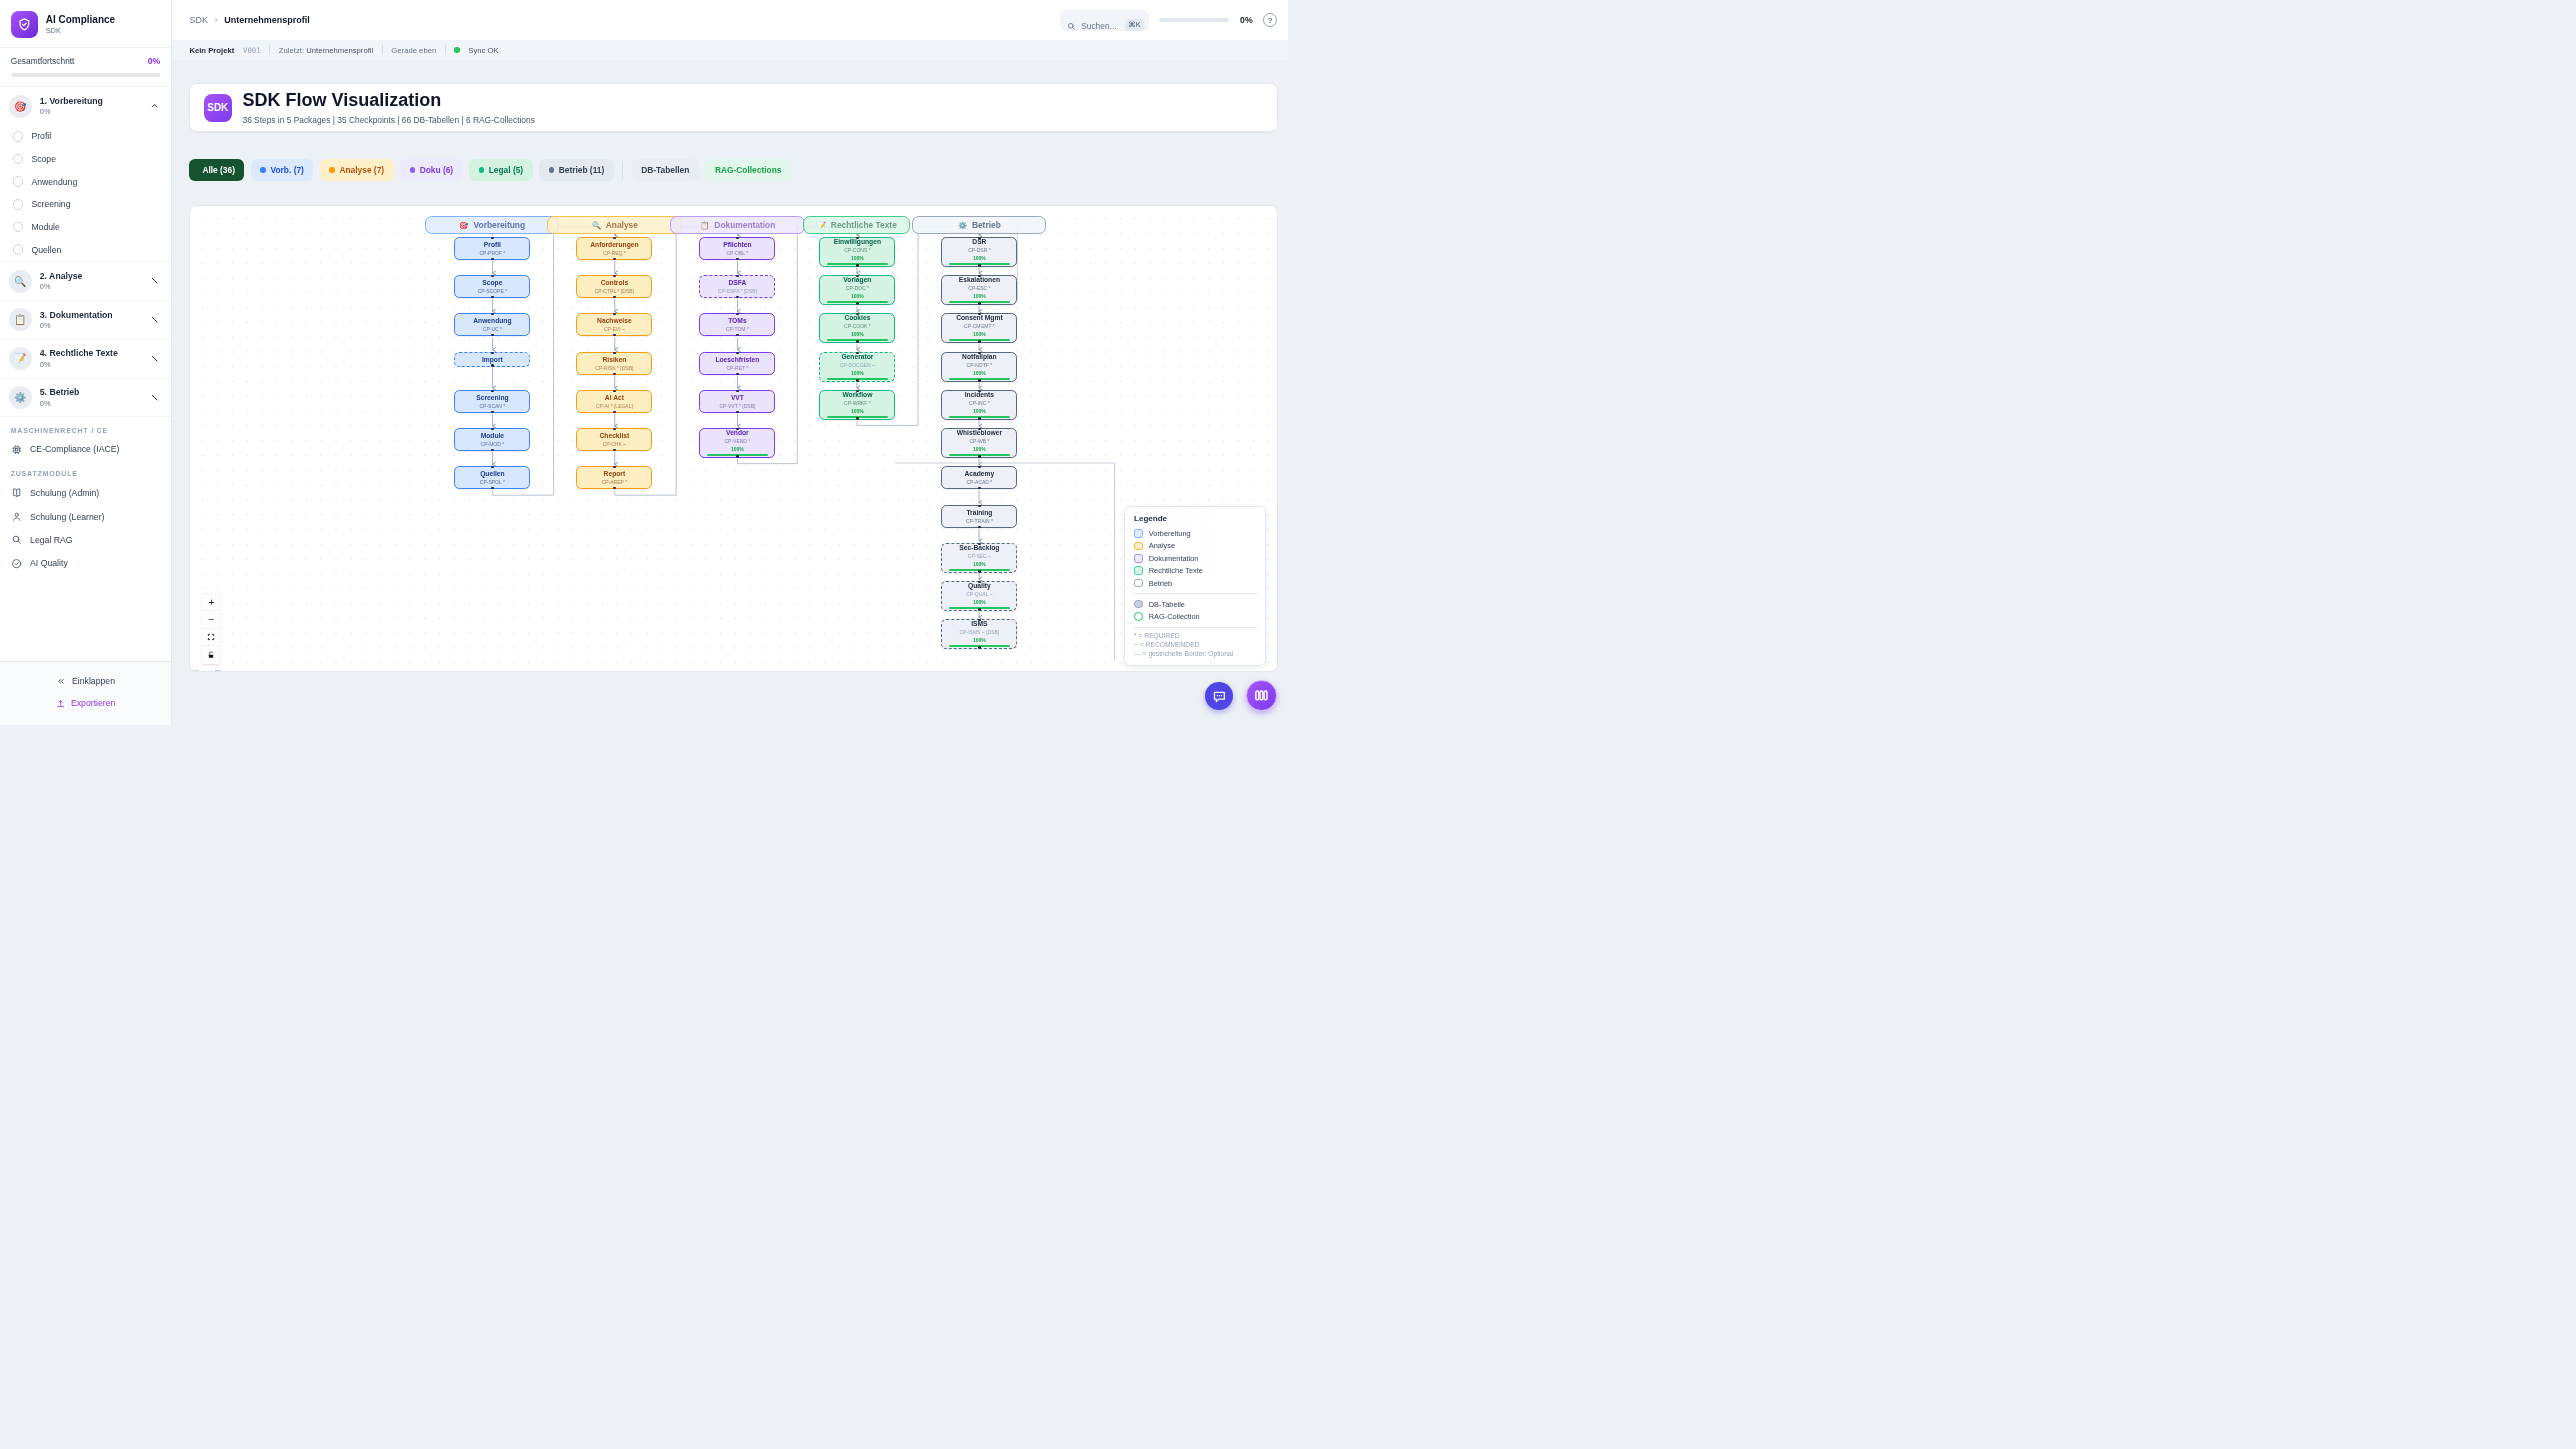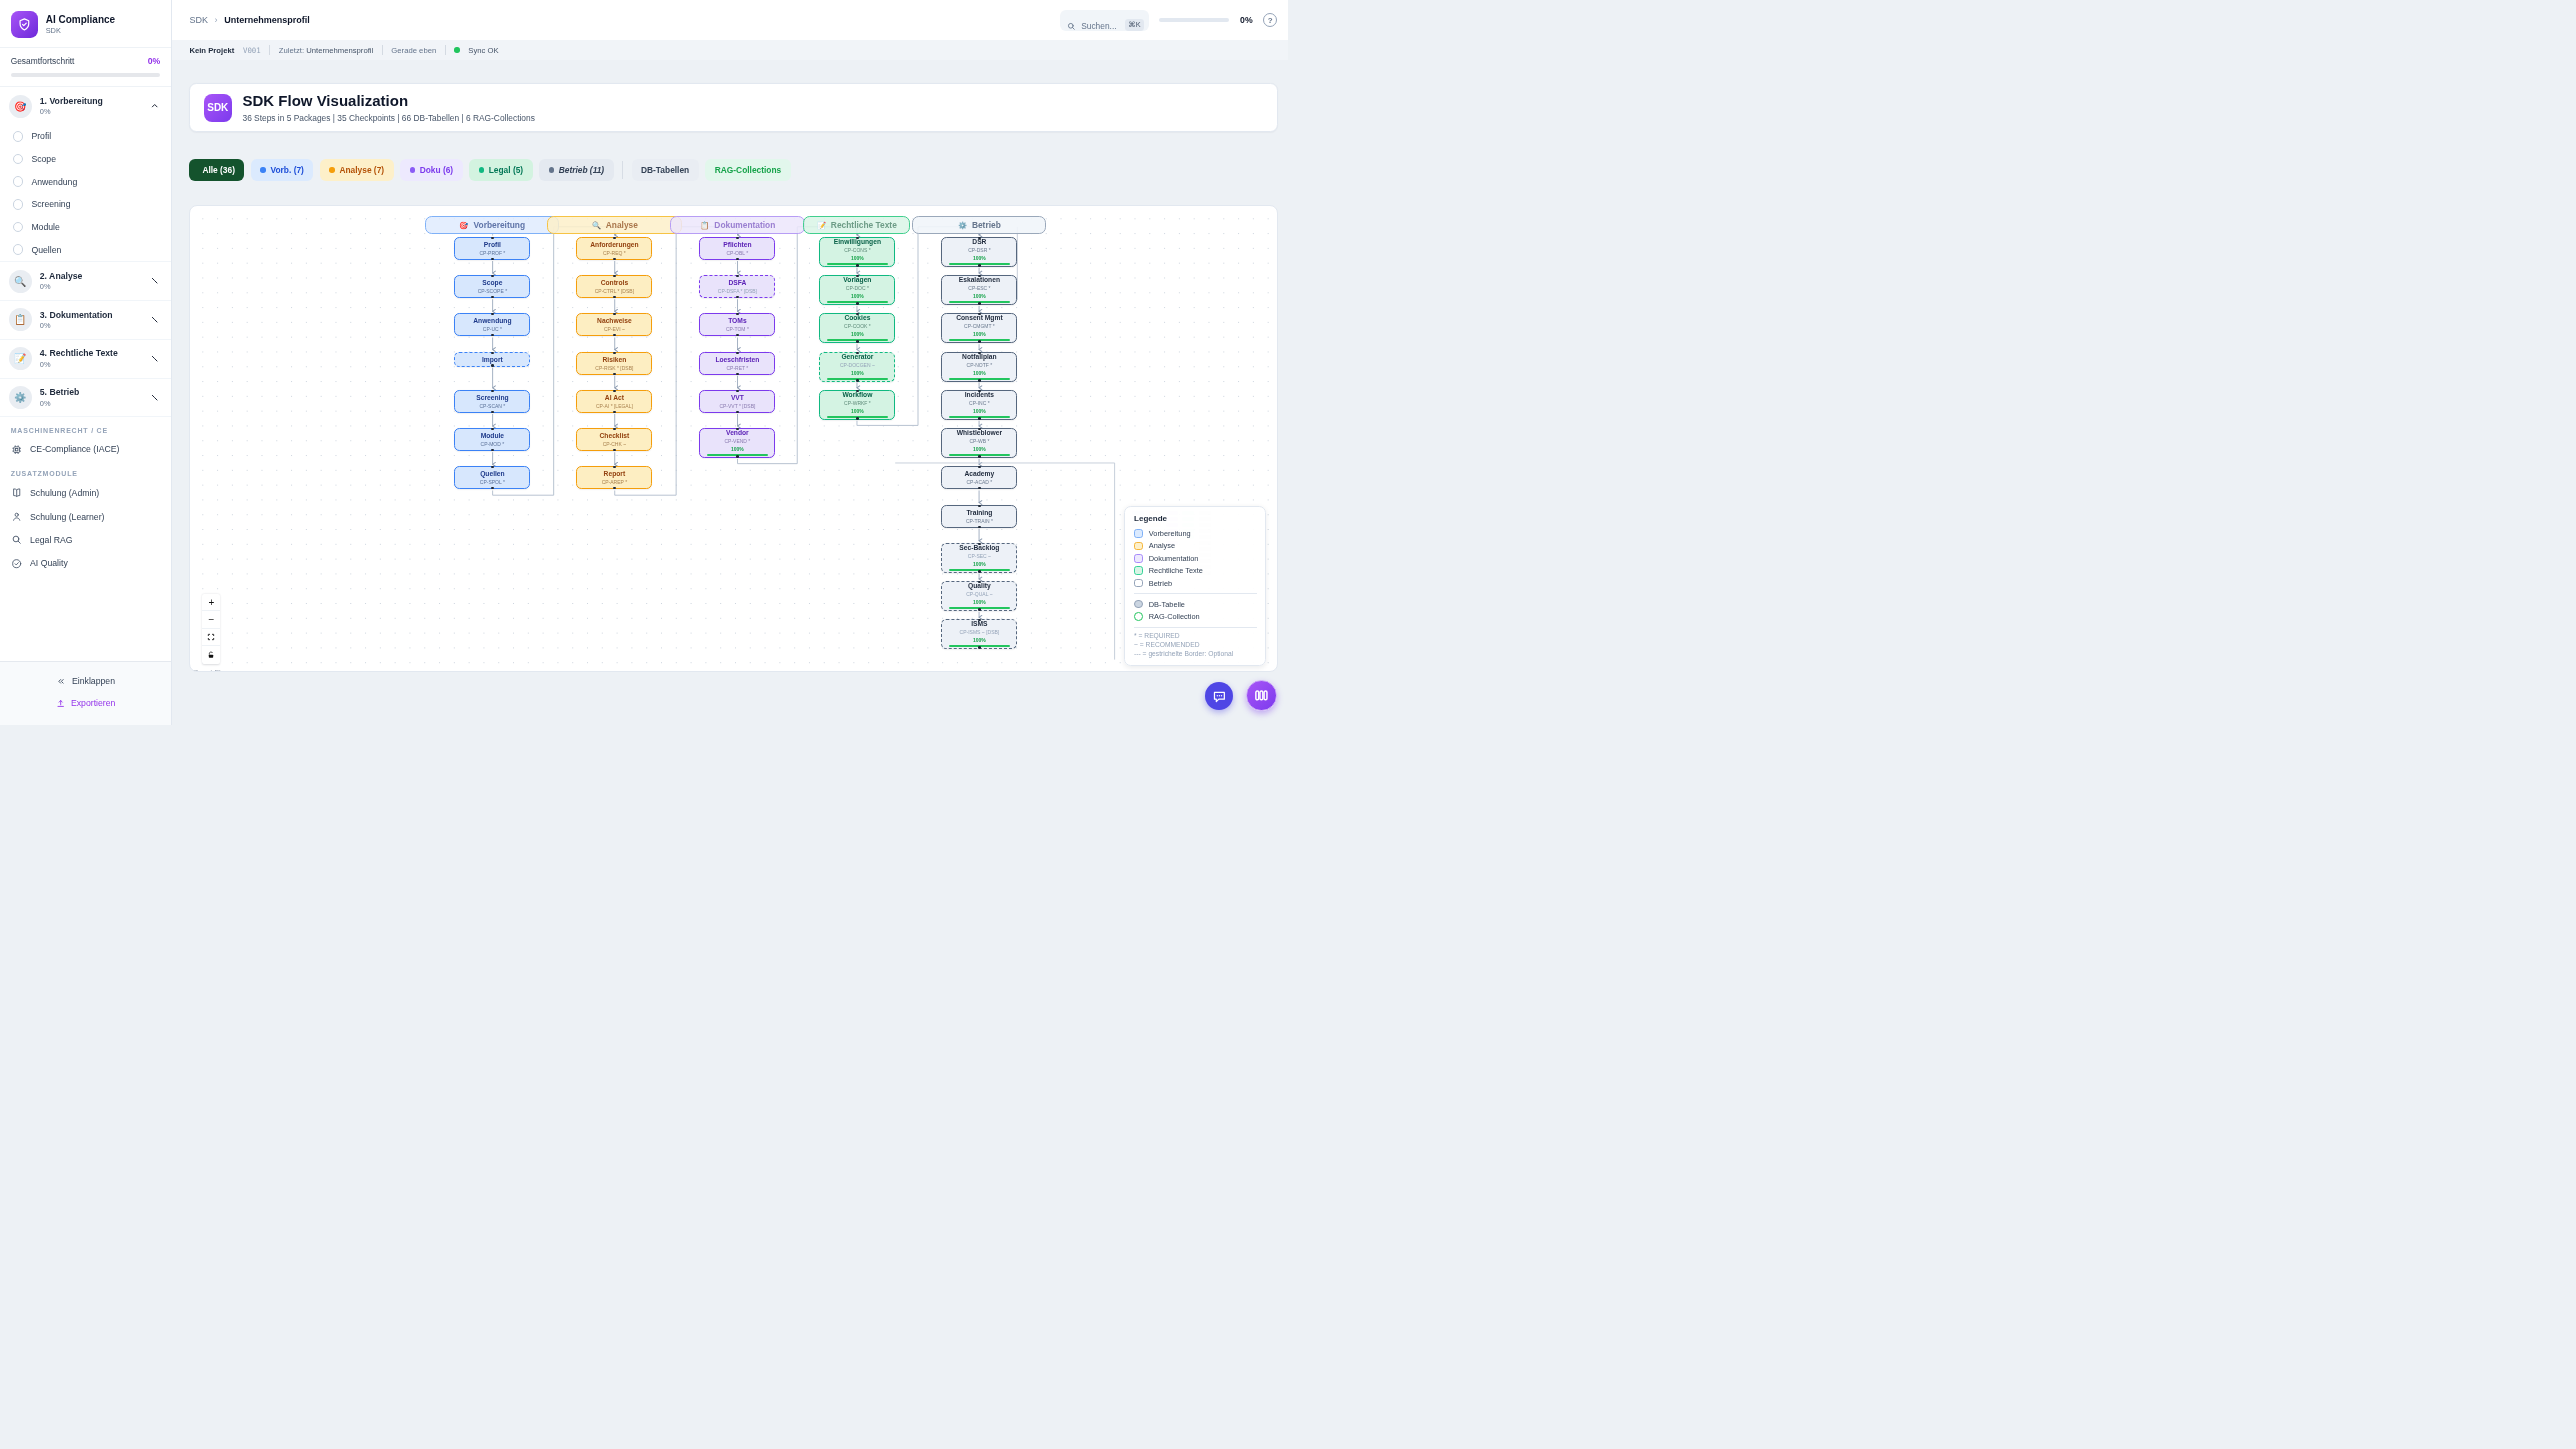--- a/index.html
+++ b/index.html
@@ -52,21 +52,21 @@
   .statusbar { position:absolute; left:0; top:40px; right:0; height:21px; background:#f1f4f8; border-bottom:0.7px solid #e5e9ef; display:flex; align-items:center; gap:8.7px; padding:0 17.4px; font-size:7.7px; color:#64748b; }
   .st-strong { color:#1e293b; font-weight:bold; }
   .st-ver { font-family:"DejaVu Sans Mono",monospace; color:#94a3b8; font-size:7.4px; }
   .st-div { width:0.7px; height:9.4px; background:#d4dae2; }
   .dot-green { width:5.4px; height:5.4px; border-radius:50%; background:#22c55e; }
 
   .content { position:absolute; left:0; top:60px; right:0; bottom:0; background:#edf1f5; }
 
   .sdkcard { position:absolute; left:17.4px; top:23px; width:1089px; height:49px; background:#fff; border:0.7px solid #e2e8f0; border-radius:7.4px; box-shadow:0 0.7px 1.3px rgba(15,23,42,.04); display:flex; align-items:center; gap:10.7px; padding:0 13.4px; }
   .sdk-badge { width:28px; height:28px; border-radius:8px; background:linear-gradient(135deg,#a855f7,#7c3aed); color:#fff; font-size:10px; font-weight:bold; display:flex; align-items:center; justify-content:center; flex:none; }
-  .sdk-title { font-size:15px; font-weight:bold; color:#0f172a; }
+  .sdk-title { font-size:18px; font-weight:bold; color:#0f172a; }
   .sdk-sub { font-size:8.4px; color:#475569; margin-top:3.4px; }
 
   .chips { position:absolute; left:17.4px; top:99px; display:flex; align-items:center; gap:6.7px; }
   .chip { height:22px; border-radius:6px; display:flex; align-items:center; gap:4.7px; padding:0 9.4px; font-size:8.4px; font-weight:bold; cursor:pointer; white-space:nowrap; }
   .chip .cdot { width:5.4px; height:5.4px; border-radius:50%; }
   .chip-dark { background:#14532d; color:#fff;padding-left:13px; }
   .chip-blue { background:#dbeafe; color:#1d4ed8; }
   .chip-yellow { background:#fdf0c9; color:#b45309; }
   .chip-purple { background:#ede9fe; color:#7c3aed; }
   .chip-green { background:#d3f3e0; color:#047857; }
@@ -381,21 +381,21 @@
           <span>Analyse (7)</span>
         </button>
         <button class="chip chip-purple" style="border: none; font-family: inherit;">
           <span class="cdot" style="background: rgb(139, 92, 246);"></span>
           <span>Doku (6)</span>
         </button>
         <button class="chip chip-green" style="border: none; font-family: inherit;">
           <span class="cdot" style="background: rgb(16, 185, 129);"></span>
           <span>Legal (5)</span>
         </button>
-        <button class="chip chip-gray" style="border: none; font-family: inherit; font-style: italic;">
+        <button class="chip chip-gray" style="border: none; font-family: inherit;">
           <span class="cdot" style="background: rgb(100, 116, 139);"></span>
           <span>Betrieb (11)</span>
         </button>
         <span class="chip-div"></span>
         <button class="chip chip-light" style="border: none; font-family: inherit;">
           <span>DB-Tabellen</span>
         </button>
         <button class="chip chip-rag" style="border: none; font-family: inherit;">
           <span>RAG-Collections</span>
         </button>

